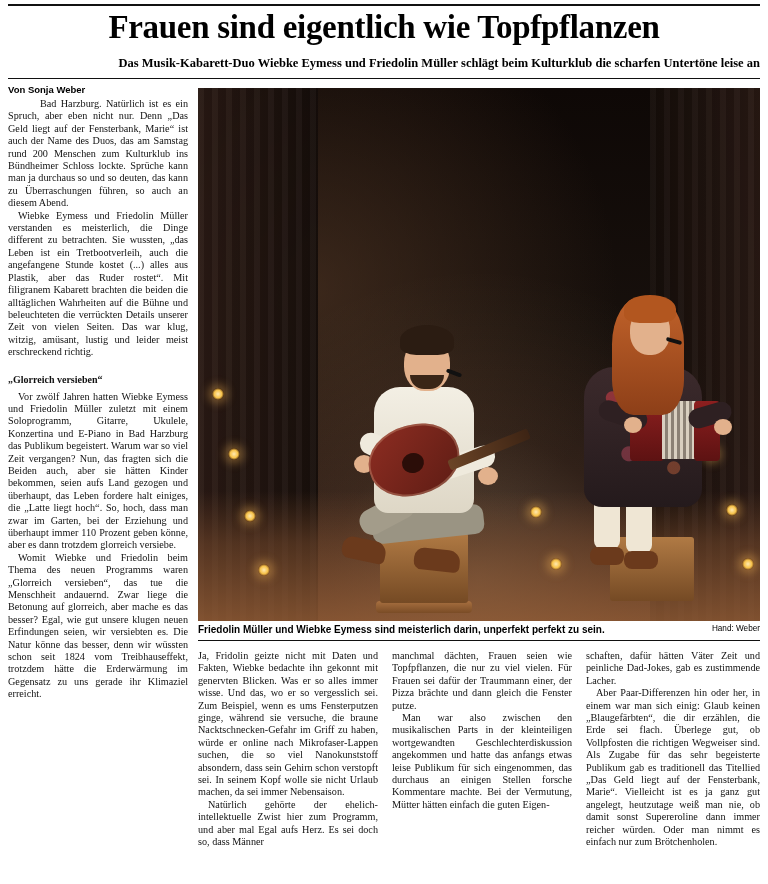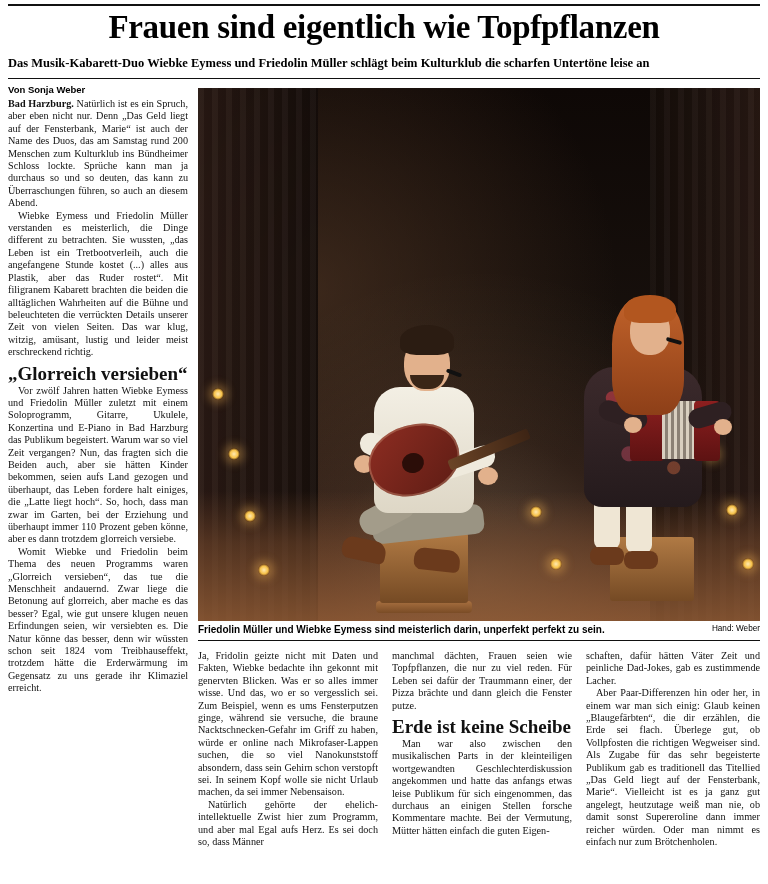--- a/index.html
+++ b/index.html
@@ -44,21 +44,21 @@
   }
   .subhead {
     position: absolute;
     left: 8px;
     right: 8px;
     top: 56px;
     font-family: "Liberation Serif", serif;
     font-weight: bold;
     font-size: 12.5px;
     line-height: 15px;
-    text-align: left;
+    text-align: right;
     color: #000;
   }
   .rule-under-sub {
     position: absolute;
     left: 8px;
     right: 8px;
     top: 78px;
     height: 1px;
     background: #111;
   }
@@ -83,29 +83,30 @@
     color: #111;
   }
   .col p {
     margin: 0;
     text-indent: 10px;
   }
   .col p.noindent {
     text-indent: 0;
   }
   .col h3 {
-    margin: 7px 0 3px 0;
-    font-size: 19px;
+    margin: 13px 0 3px 0;
+    font-size: 10px;
     line-height: 16px;
     font-weight: bold;
     text-align: left;
     text-indent: 0;
   }
   .placename {
-    font-weight: bold;
+    font-weight: normal;
+    margin-left: 32px;
   }
 
   #col1 { left: 8px; top: 98px; width: 180px; }
   #col2 { left: 198px; top: 650px; width: 180px; }
   #col3 { left: 392px; top: 650px; width: 180px; }
   #col4 { left: 586px; top: 650px; width: 174px; }
 
   
   .photo-wrap {
     position: absolute;
@@ -297,22 +298,21 @@
     <p>Vor zwölf Jahren hatten Wiebke Eymess und Friedolin Müller zuletzt mit einem Soloprogramm, Gitarre, Ukulele, Konzertina und E-Piano in Bad Harzburg das Publikum begeistert. Warum war so viel Zeit vergangen? Nun, das fragten sich die Beiden auch, aber sie hätten Kinder bekommen, seien aufs Land gezogen und überhaupt, das Leben fordere halt einiges, die „Latte liegt hoch“. So, hoch, dass man zwar im Garten, bei der Erziehung und überhaupt immer 110 Prozent geben könne, aber es dann trotzdem glorreich versiebe.</p>
     <p>Womit Wiebke und Friedolin beim Thema des neuen Programms waren „Glorreich versieben“, das tue die Menschheit andauernd. Zwar liege die Betonung auf glorreich, aber mache es das besser? Egal, wie gut unsere klugen neuen Erfindungen seien, wir versiebten es. Die Natur könne das besser, denn wir wüssten schon seit 1824 vom Treibhauseffekt, trotzdem hätte die Erderwärmung im Gegensatz zu uns gerade ihr Klimaziel erreicht.</p>
   </div>
 
   <div class="col" id="col2">
     <p class="noindent">Ja, Fridolin geizte nicht mit Daten und Fakten, Wiebke bedachte ihn gekonnt mit genervten Blicken. Was er so alles immer wisse. Und das, wo er so vergesslich sei. Zum Beispiel, wenn es ums Fensterputzen ginge, während sie versuche, die braune Nacktschnecken-Gefahr im Griff zu haben, würde er online nach Mikrofaser-Lappen suchen, die so viel Nanokunststoff absondern, dass sein Gehirn schon verstopft sei. In seinem Kopf wolle sie nicht Urlaub machen, da sei immer Nebensaison.</p>
     <p>Natürlich gehörte der ehelich-intellektuelle Zwist hier zum Programm, und aber mal Egal aufs Herz. Es sei doch so, dass Männer</p>
   </div>
 
   <div class="col" id="col3">
-    <p class="noindent">manchmal dächten, Frauen seien wie Topfpflanzen, die nur zu viel reden. Für Leben sei dafür der Traummann einer, der Pizza brächte und dann gleich die Fenster putze.</p>
-    <h3>Erde ist keine Scheibe</h3>
+    <p class="noindent">manchmal dächten, Frauen seien wie Topfpflanzen, die nur zu viel vielen. Für Frauen sei dafür der Traummann einer, der Pizza brächte und dann gleich die Fenster putze.</p>
     <p>Man war also zwischen den musikalischen Parts in der kleinteiligen wortgewandten Geschlechterdiskussion angekommen und hatte das anfangs etwas leise Publikum für sich eingenommen, das durchaus an einigen Stellen forsche Kommentare machte. Bei der Vermutung, Mütter hätten einfach die guten Eigen-</p>
   </div>
 
   <div class="col" id="col4">
     <p class="noindent">schaften, dafür hätten Väter Zeit und peinliche Dad-Jokes, gab es zustimmende Lacher.</p>
     <p>Aber Paar-Differenzen hin oder her, in einem war man sich einig: Glaub keinen „Blaugefärbten“, die dir erzählen, die Erde sei flach. Überlege gut, ob Vollpfosten die richtigen Wegweiser sind. Als Zugabe für das sehr begeisterte Publikum gab es traditionell das Titellied „Das Geld liegt auf der Fensterbank, Marie“. Vielleicht ist es ja ganz gut angelegt, heutzutage weiß man nie, ob damit sonst Supereroline dann immer reicher würden. Oder man nimmt es einfach nur zum Brötchenholen.</p>
   </div>
 
 </div>
 

